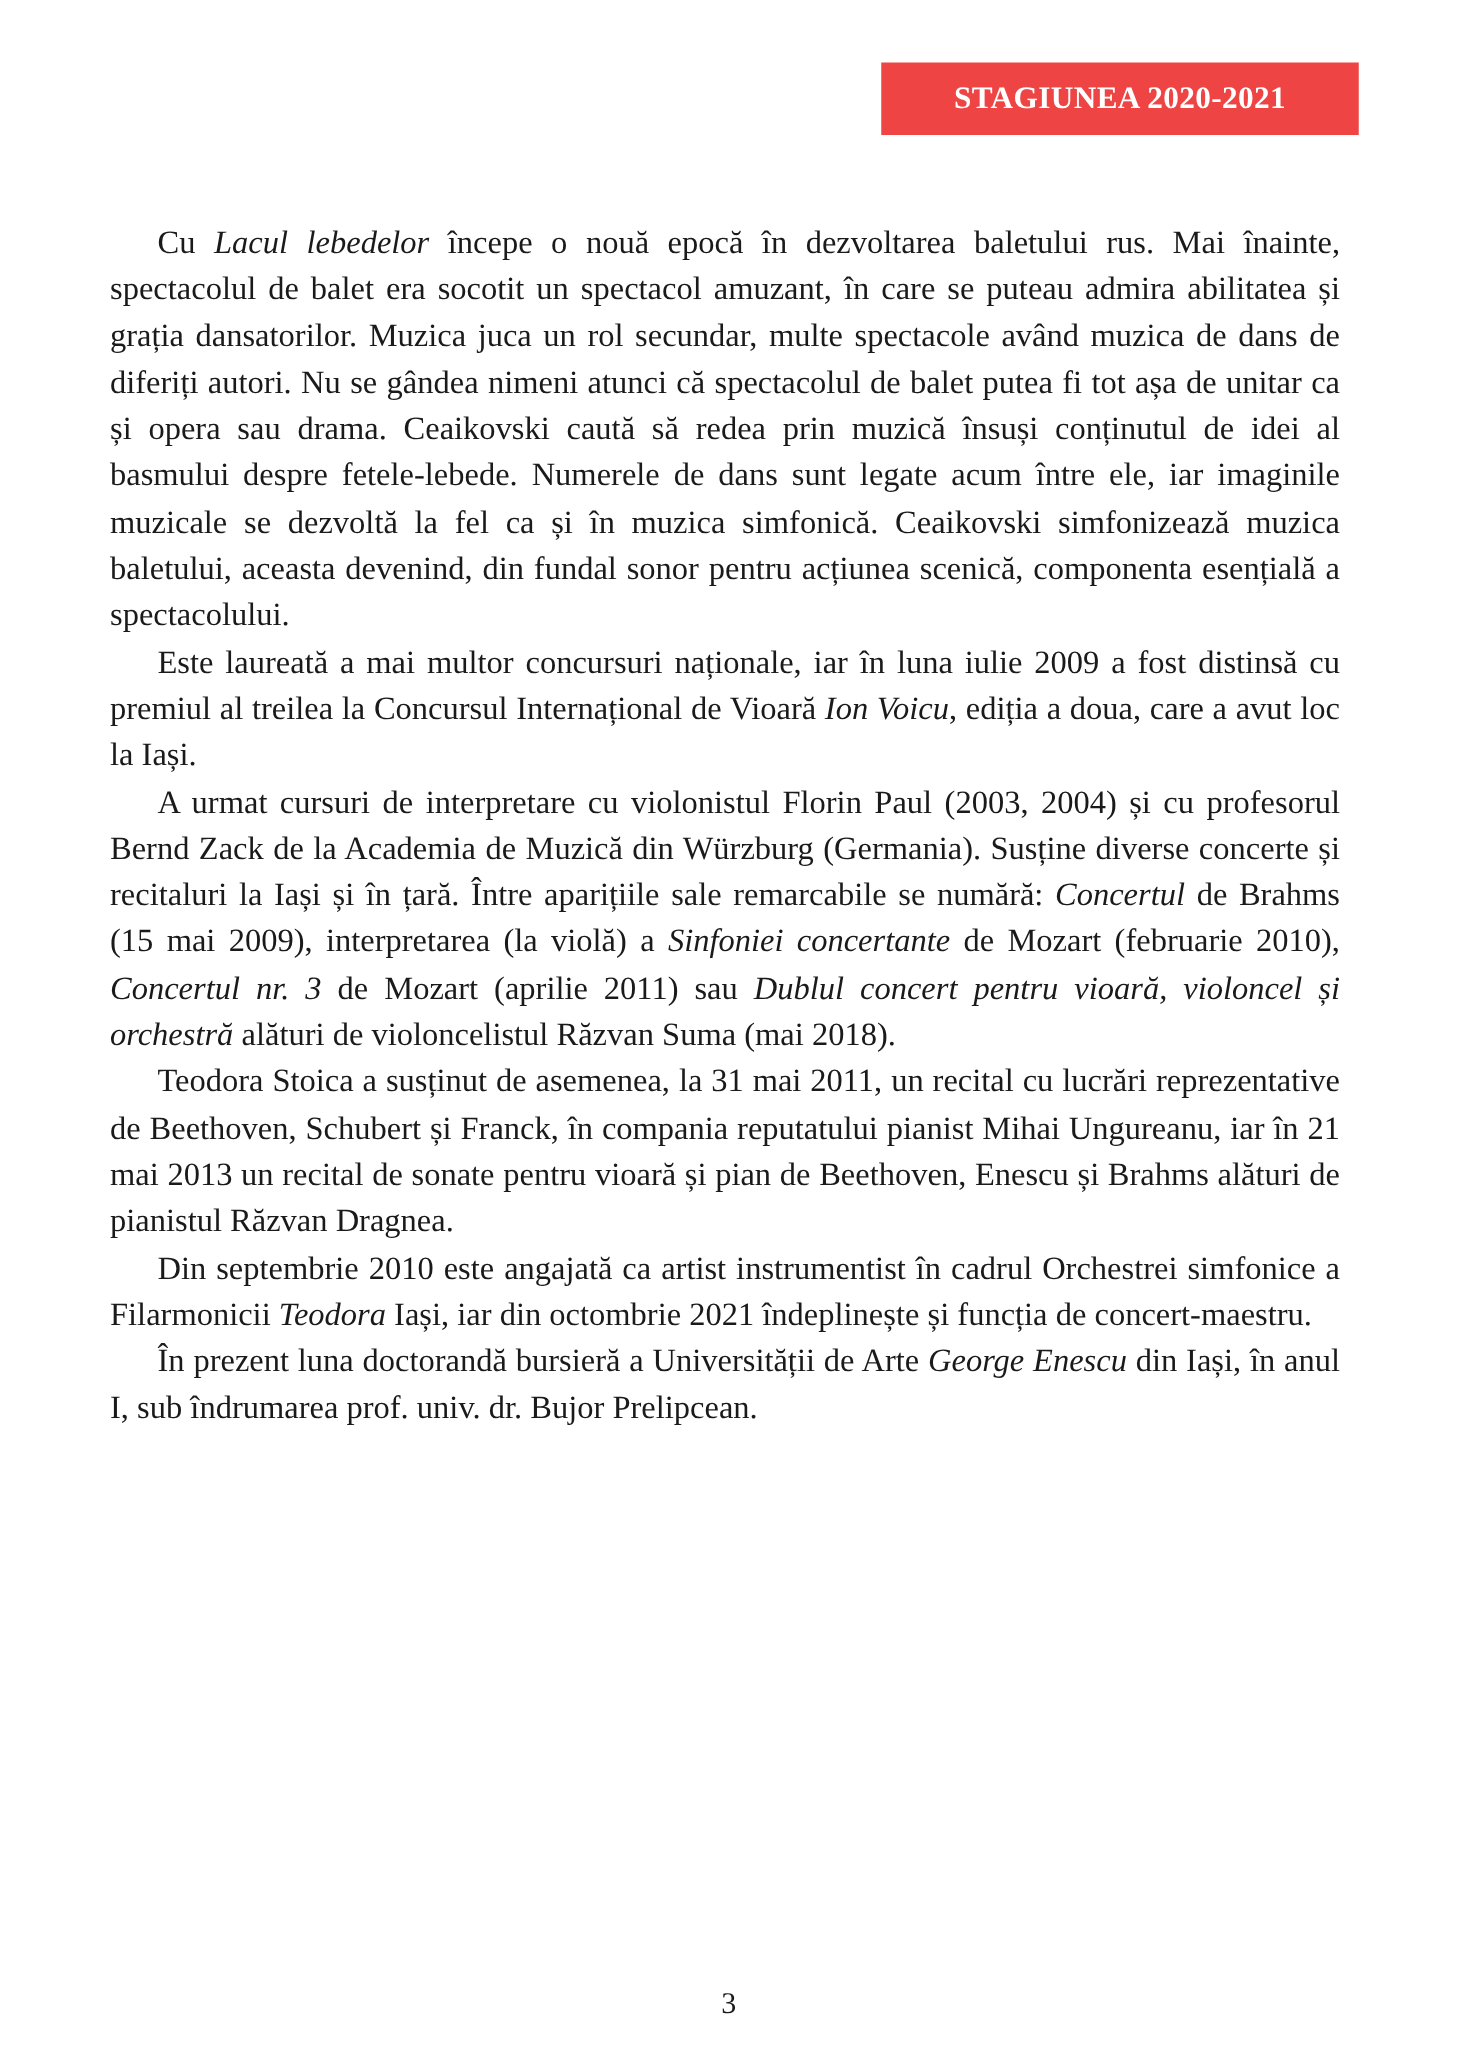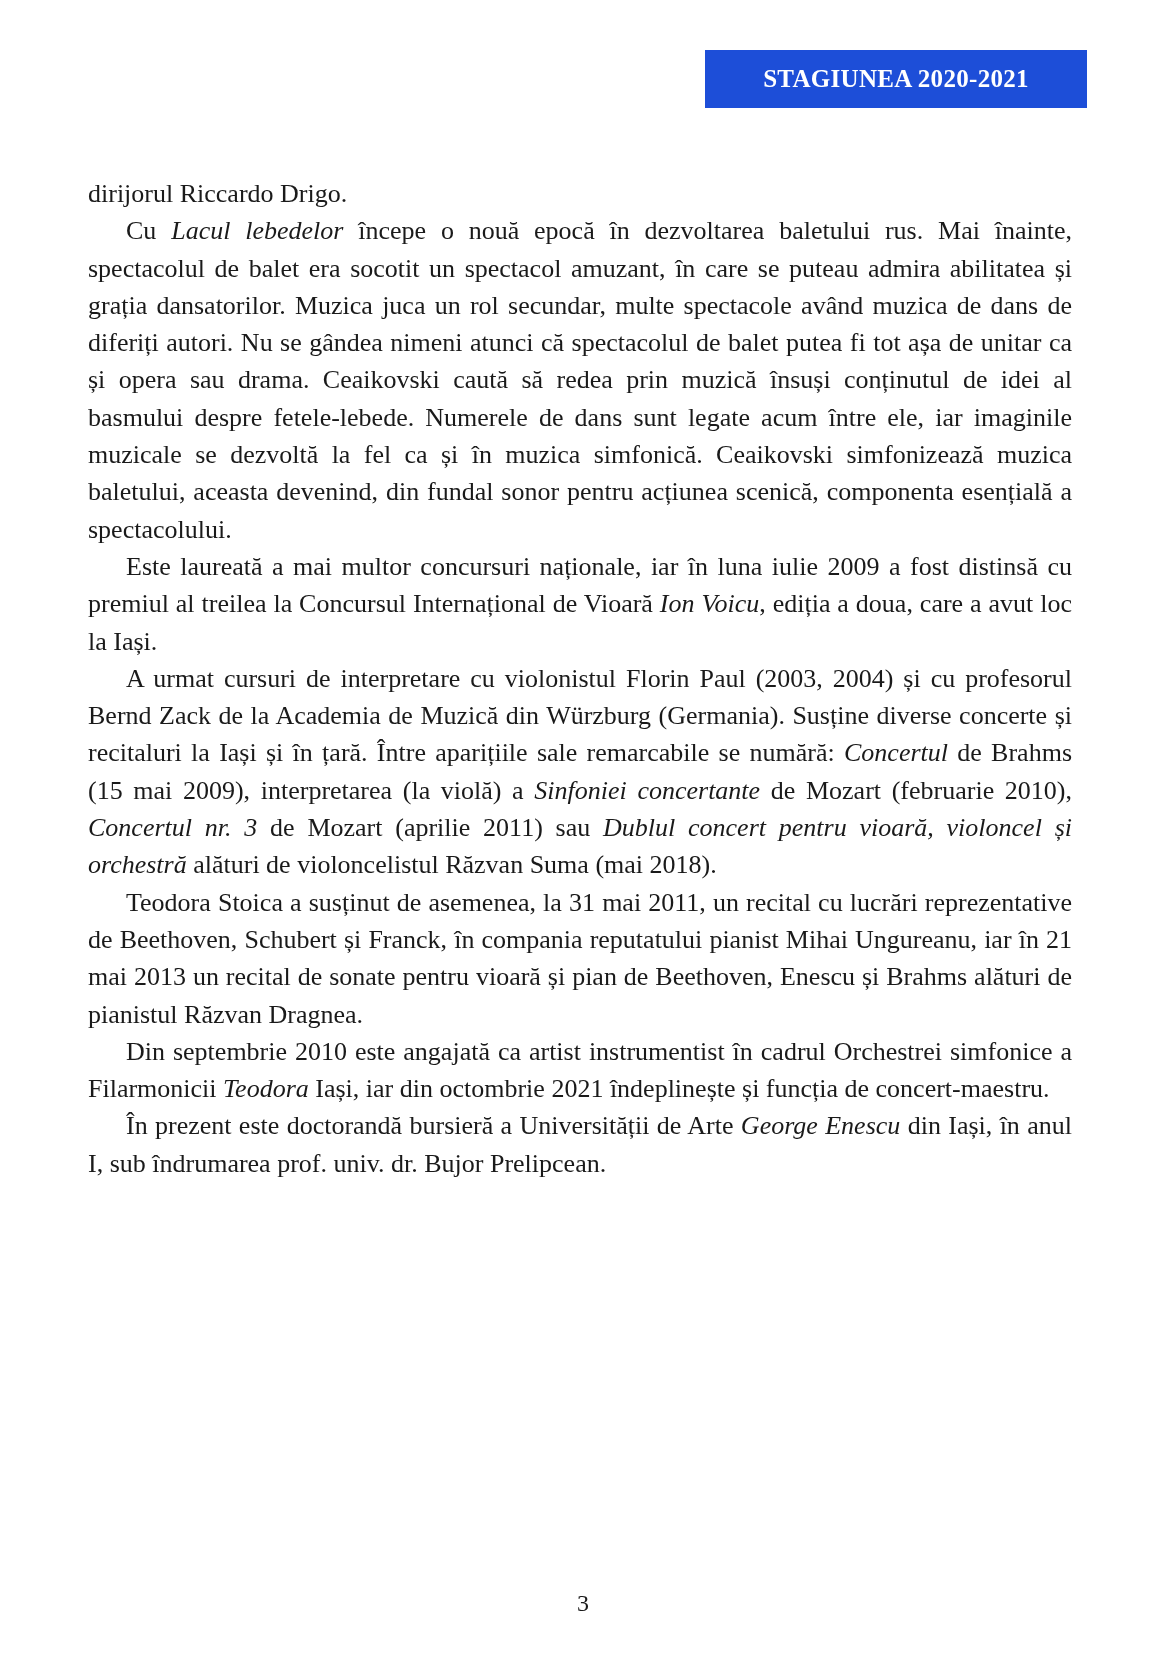--- a/index.html
+++ b/index.html
@@ -22,27 +22,26 @@
     .content em { font-style: italic; margin-top: 35px; }
     .content strong { font-weight: bold; }
     .page-number {
       position: absolute; left: 0; width: 1166px; top: 1590px;
       text-align: center; font-size: 24px;
     }
   </style>
 </head>
 <body>
 
-<div class="header-badge" style="background: #1d4ed8;">
+<div class="header-badge" style="background: #ef4444;">
   <span>STAGIUNEA 2020-2021</span>
 </div>
 
 <div class="content" id="content">
-    <p class="no-indent"><span>dirijorul Riccardo Drigo.</span></p>
     <p><span>Cu </span><em>Lacul lebedelor</em><span> începe o nouă epocă în dezvoltarea baletului rus. Mai înainte, spectacolul de balet era socotit un spectacol amuzant, în care se puteau admira abilitatea și grația dansatorilor. Muzica juca un rol secundar, multe spectacole având muzica de dans de diferiți autori. Nu se gândea nimeni atunci că spectacolul de balet putea fi tot așa de unitar ca și opera sau drama. Ceaikovski caută să redea prin muzică însuși conținutul de idei al basmului despre fetele-lebede. Numerele de dans sunt legate acum între ele, iar imaginile muzicale se dezvoltă la fel ca și în muzica simfonică. Ceaikovski simfonizează muzica baletului, aceasta devenind, din fundal sonor pentru acțiunea scenică, componenta esențială a spectacolului.</span></p>
     <p><span>Este laureată a mai multor concursuri naționale, iar în luna iulie 2009 a fost distinsă cu premiul al treilea la Concursul Internațional de Vioară </span><em>Ion Voicu</em><span>, ediția a doua, care a avut loc la Iași.</span></p>
     <p><span>A urmat cursuri de interpretare cu violonistul Florin Paul (2003, 2004) și cu profesorul Bernd Zack de la Academia de Muzică din Würzburg (Germania). Susține diverse concerte și recitaluri la Iași și în țară. Între aparițiile sale remarcabile se numără: </span><em>Concertul</em><span> de Brahms (15 mai 2009), interpretarea (la violă) a </span><em>Sinfoniei concertante</em><span> de Mozart (februarie 2010), </span><em>Concertul nr. 3</em><span> de Mozart (aprilie 2011) sau </span><em>Dublul concert pentru vioară, violoncel și orchestră</em><span> alături de violoncelistul Răzvan Suma (mai 2018).</span></p>
     <p><span>Teodora Stoica a susținut de asemenea, la 31 mai 2011, un recital cu lucrări reprezentative de Beethoven, Schubert și Franck, în compania reputatului pianist Mihai Ungureanu, iar în 21 mai 2013 un recital de sonate pentru vioară și pian de Beethoven, Enescu și Brahms alături de pianistul Răzvan Dragnea.</span></p>
     <p><span>Din septembrie 2010 este angajată ca artist instrumentist în cadrul Orchestrei simfonice a Filarmonicii </span><em>Teodora</em><span> Iași, iar din octombrie 2021 îndeplinește și funcția de concert-maestru.</span></p>
-    <p><span>În prezent este doctorandă bursieră a Universității de Arte </span><em>George Enescu</em><span> din Iași, în anul I, sub îndrumarea prof. univ. dr. Bujor Prelipcean.</span></p>
+    <p><span>În prezent luna doctorandă bursieră a Universității de Arte </span><em>George Enescu</em><span> din Iași, în anul I, sub îndrumarea prof. univ. dr. Bujor Prelipcean.</span></p>
   </div>
 
 <div class="page-number">3</div>
 
 </body></html>

